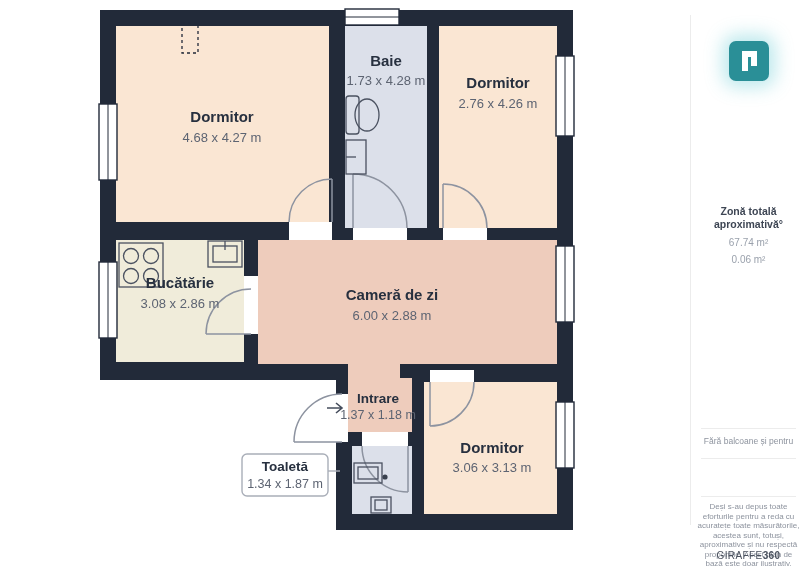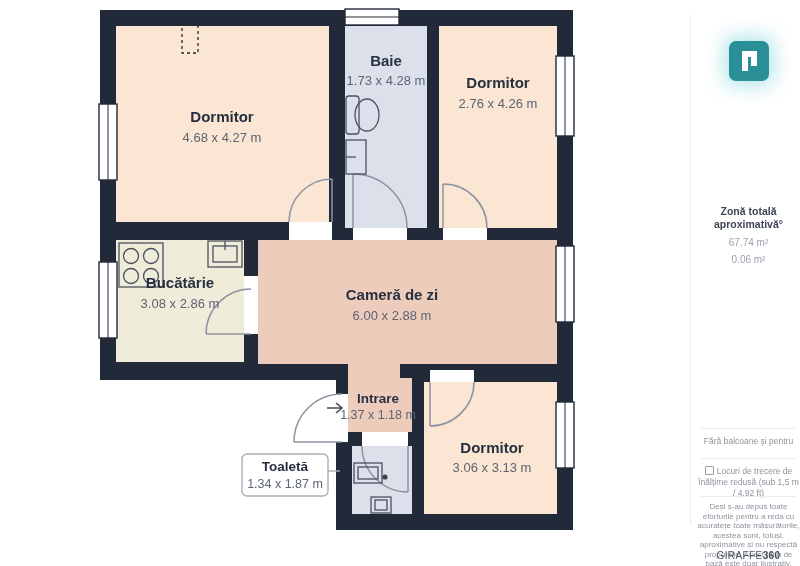--- a/index.html
+++ b/index.html
@@ -207,23 +207,20 @@
     </div>
 
     <div class="sec sec2">
       <div class="side-value">0.06 m²</div>
     </div>
 
     <div class="divider d1"></div>
     <div class="note">Fără balcoane și pentru</div>
     <div class="divider d2"></div>
 
-    <div class="cbx-block">
-      <span class="cbx"></span><span>Locuri de trecere de înălțime redusă (sub 1,5 m / 4,92 ft)</span>
-    </div>
 
     <div class="divider d3"></div>
     <div class="disclaimer">Deși s-au depus toate eforturile pentru a reda cu acuratețe toate măsurătorile, acestea sunt, totuși, aproximative și nu respectă proporțiile. Acest plan de bază este doar ilustrativ.</div>
 
     <div class="brand">
       <span>GIRAFFE</span><b>360</b>
     </div>
     <div class="divider d4"></div>
   </div>
 </div>

